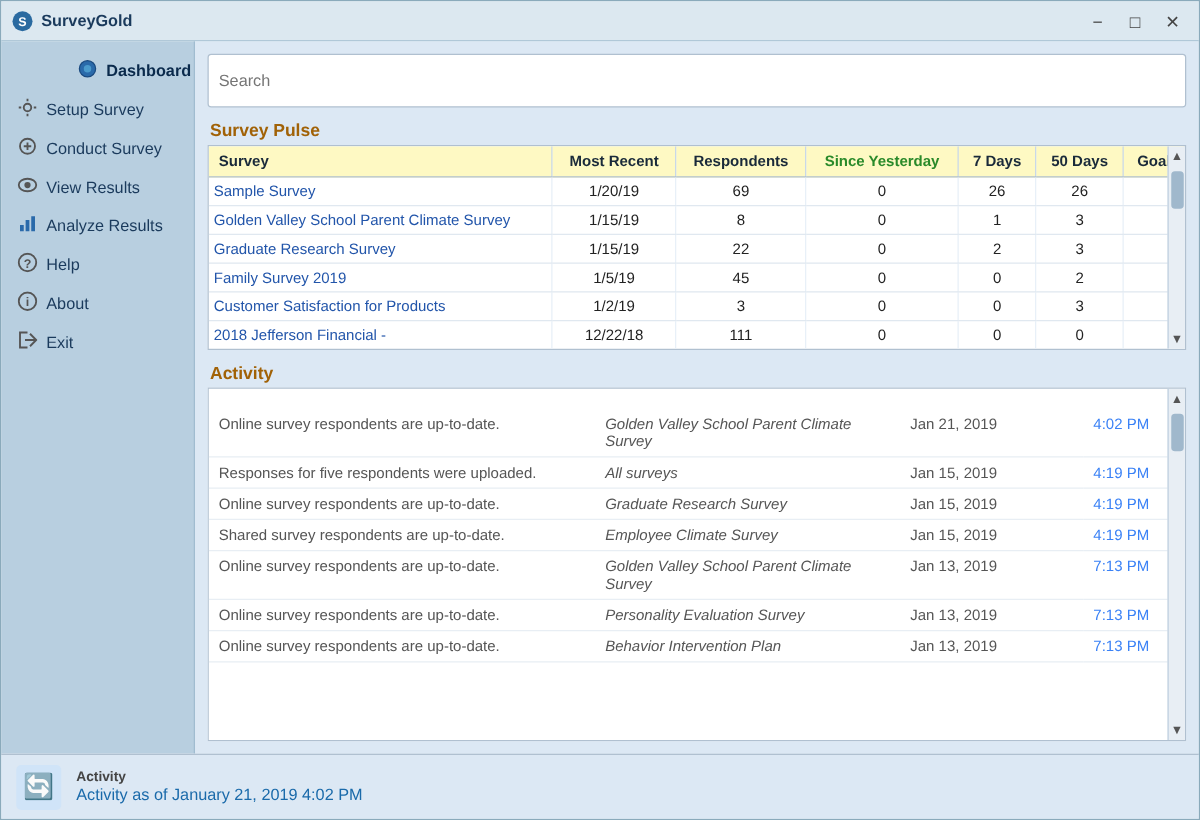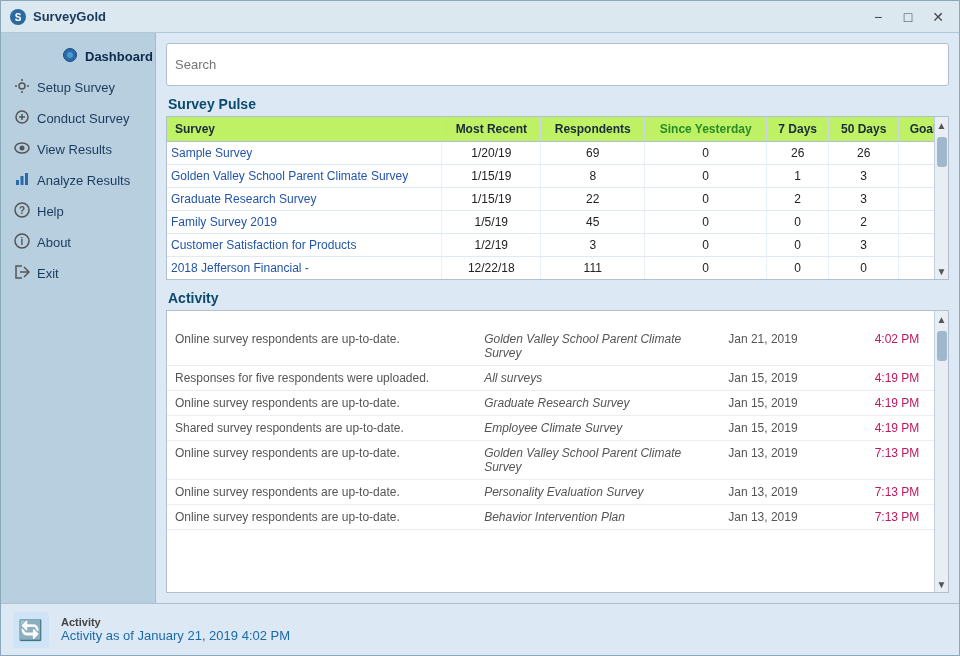--- a/index.html
+++ b/index.html
@@ -107,37 +107,37 @@
       font-size: 13px;
       background: white;
       color: #333;
       margin-bottom: 10px;
       outline: none;
     }
     
     .section-title {
       font-size: 14px;
       font-weight: 700;
-      color: #0c4a6e;
+      color: #a16207;
       margin-bottom: 4px;
       padding-left: 2px;
     }
     .table-container {
       background: white;
       border: 1px solid #b0c0d0;
       margin-bottom: 10px;
       position: relative;
       overflow: hidden;
     }
     .pulse-table {
       width: 100%;
       border-collapse: collapse;
     }
     .pulse-table thead tr {
-      background: #bef264;
+      background: #fef9c3;
     }
     .pulse-table th {
       padding: 5px 8px;
       text-align: center;
       font-size: 12px;
       font-weight: 600;
       color: #1a2a3a;
       border-bottom: 1px solid #b0c0d0;
       border-right: 1px solid #c8d8e8;
     }
@@ -221,21 +221,21 @@
     }
     .activity-table td.survey-name {
       color: #555;
       font-style: italic;
     }
     .activity-table td.date-col {
       color: #555;
       white-space: nowrap;
     }
     .activity-table td.time-col {
-      color: #be185d;
+      color: #3b82f6;
       white-space: nowrap;
     }
     
     .footer-bar {
       height: 52px;
       background: #dce8f4;
       border-top: 1px solid #b0c0d0;
       display: flex;
       align-items: center;
       padding: 0 12px;

